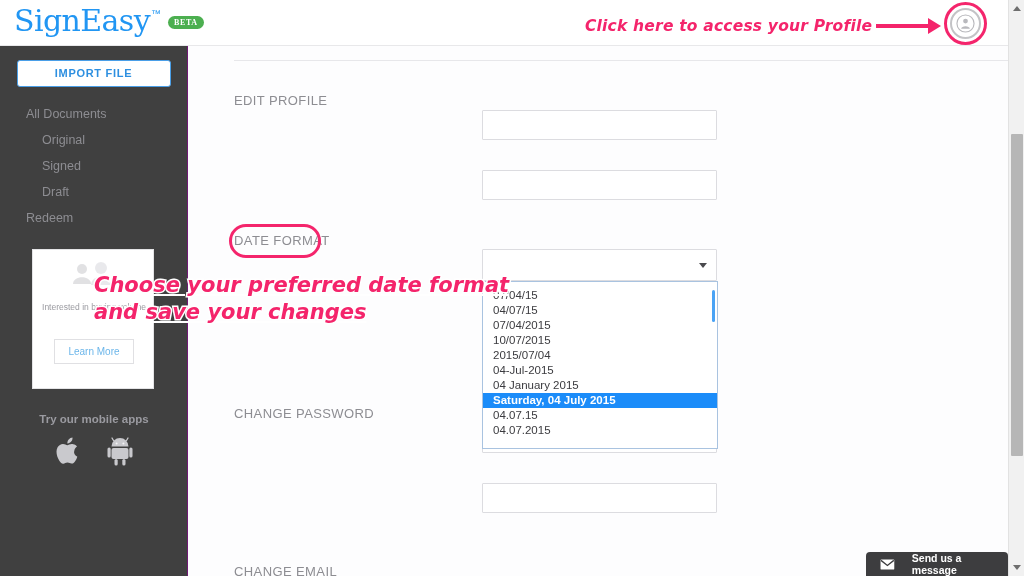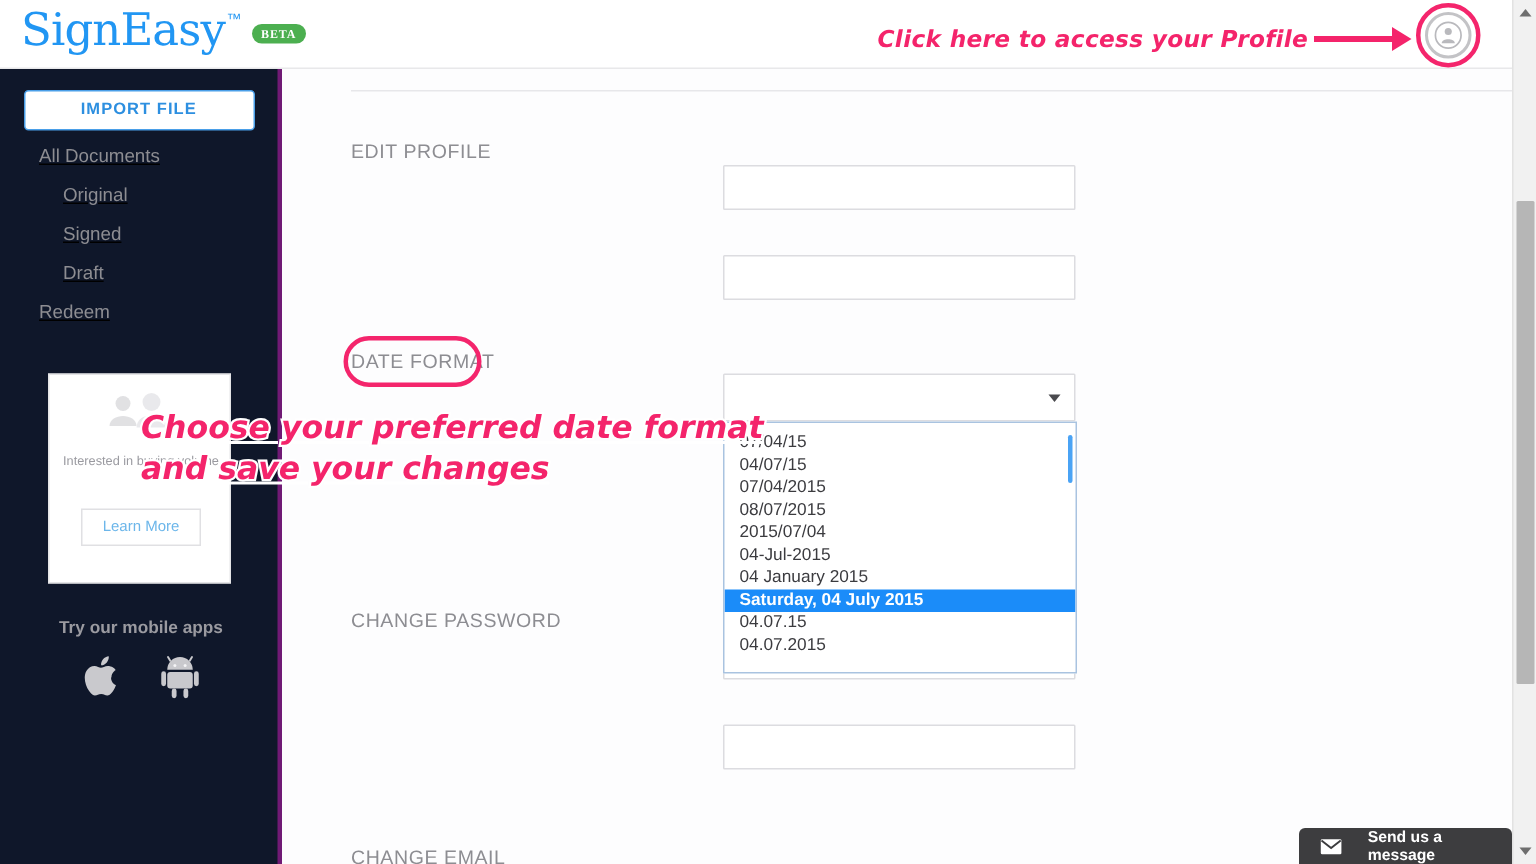--- a/index.html
+++ b/index.html
@@ -38,29 +38,29 @@
   }
   .avatar-ring {
     position: absolute; left: 944px; top: 2px;
     width: 43px; height: 43px; border-radius: 50%;
     border: 3px solid #f4256c; pointer-events: none;
   }
 
   
   .sidebar {
     position: absolute; left: 0; top: 46px; width: 188px; height: 530px;
-    background: #0f172a; border-right: 3px solid #701a75;
+    background: #404040; border-right: 1px solid #701a75;
   }
   .import-btn {
     margin: 14px auto 0; display: block; width: 154px; height: 27px;
     background: #fff; border: 1px solid #4a9fe8; border-radius: 3px;
     color: #2d8fe0; font-size: 11px; font-weight: bold; letter-spacing: .7px;
     line-height: 25px; text-align: center; cursor: pointer;
   }
-  .nav { margin-top: 4px; text-decoration: underline; }
+  .nav { margin-top: 14px; }
   .nav-item {
     font-size: 12.5px; color: #8d8d92; padding: 6px 0 6px 26px; cursor: pointer;
   }
   .nav-item.sub { padding-left: 42px; }
 
   
   .promo {
     position: absolute; left: 32px; top: 203px; width: 122px; height: 140px;
     background: #fff; border: 1px solid #e4e4e6;
   }
@@ -258,21 +258,21 @@
 
     <div class="section-title" style="left:46px; top:518px;">CHANGE EMAIL</div>
   </div>
 
   <div class="dropdown">
     <div style="height:6px;"></div>
     <div id="dd-options">
         <div class="dd-opt">07/04/15</div>
         <div class="dd-opt">04/07/15</div>
         <div class="dd-opt">07/04/2015</div>
-        <div class="dd-opt">08/07/2015</div>
+        <div class="dd-opt">10/07/2015</div>
         <div class="dd-opt">2015/07/04</div>
         <div class="dd-opt">04-Jul-2015</div>
         <div class="dd-opt">04 January 2015</div>
         <div class="dd-opt selected">Saturday, 04 July 2015</div>
         <div class="dd-opt">04.07.15</div>
         <div class="dd-opt">04.07.2015</div>
       </div>
     <div class="dd-scroll"></div>
   </div>
 

